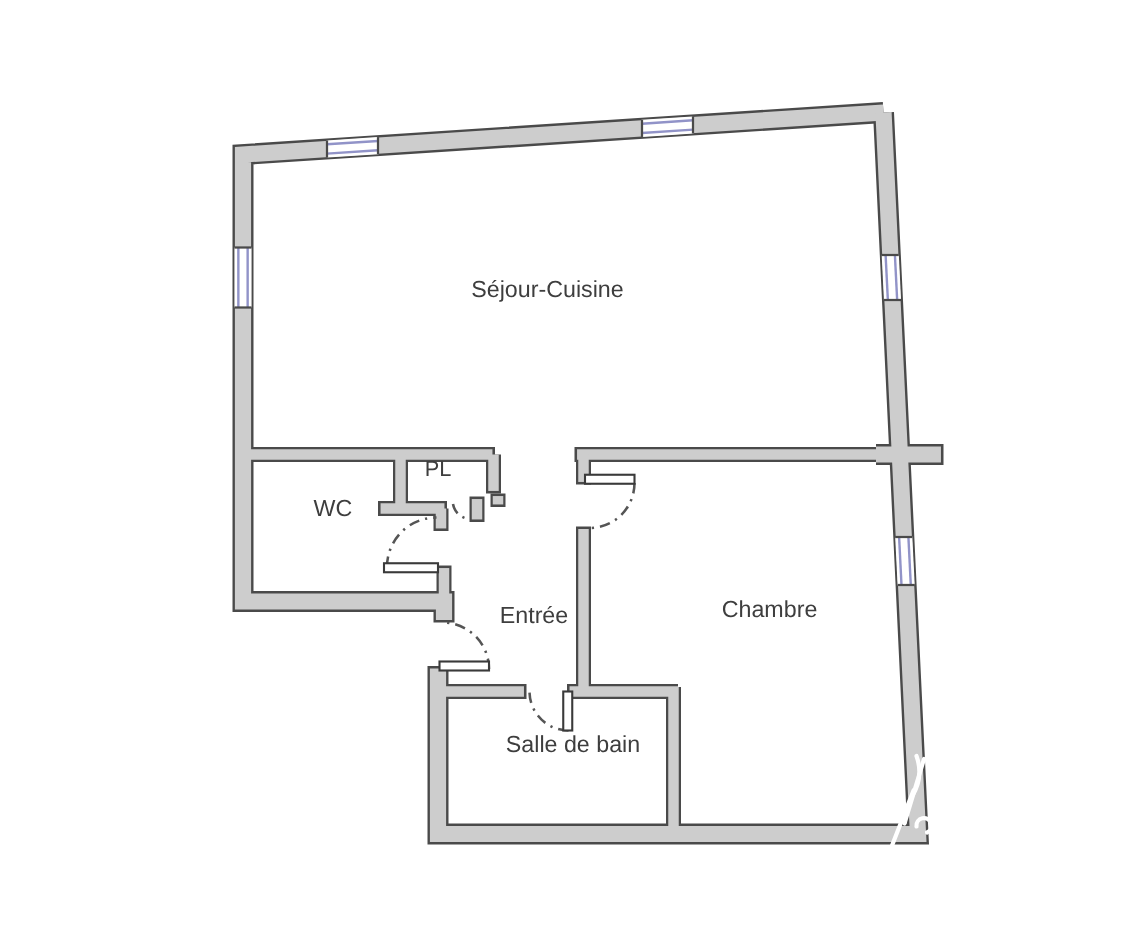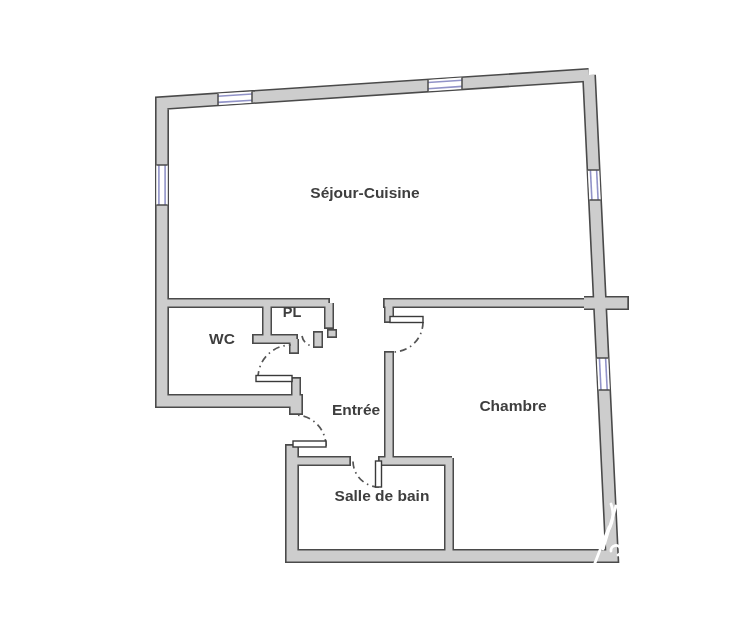--- a/index.html
+++ b/index.html
@@ -1,17 +1,17 @@
 <!DOCTYPE html>
 <html><head>
 <meta charset="utf-8">
 <style>
   html,body{margin:0;padding:0;background:#ffffff;}
   .page{width:750px;height:630px;position:relative;background:#ffffff;overflow:hidden;
-        font-family:"Liberation Sans", sans-serif;font-weight:bold;}
+        font-family:"Liberation Sans", sans-serif;}
   svg{display:block;}
   text.room-label{fill:#3e3e3e;text-anchor:middle;
         font-family:"Liberation Sans", sans-serif;}
 </style>
 </head>
 <body>
 
 <div class="page">
   <svg id="plan-svg" width="750" height="630" viewBox="0 0 750 630">
       <g>

